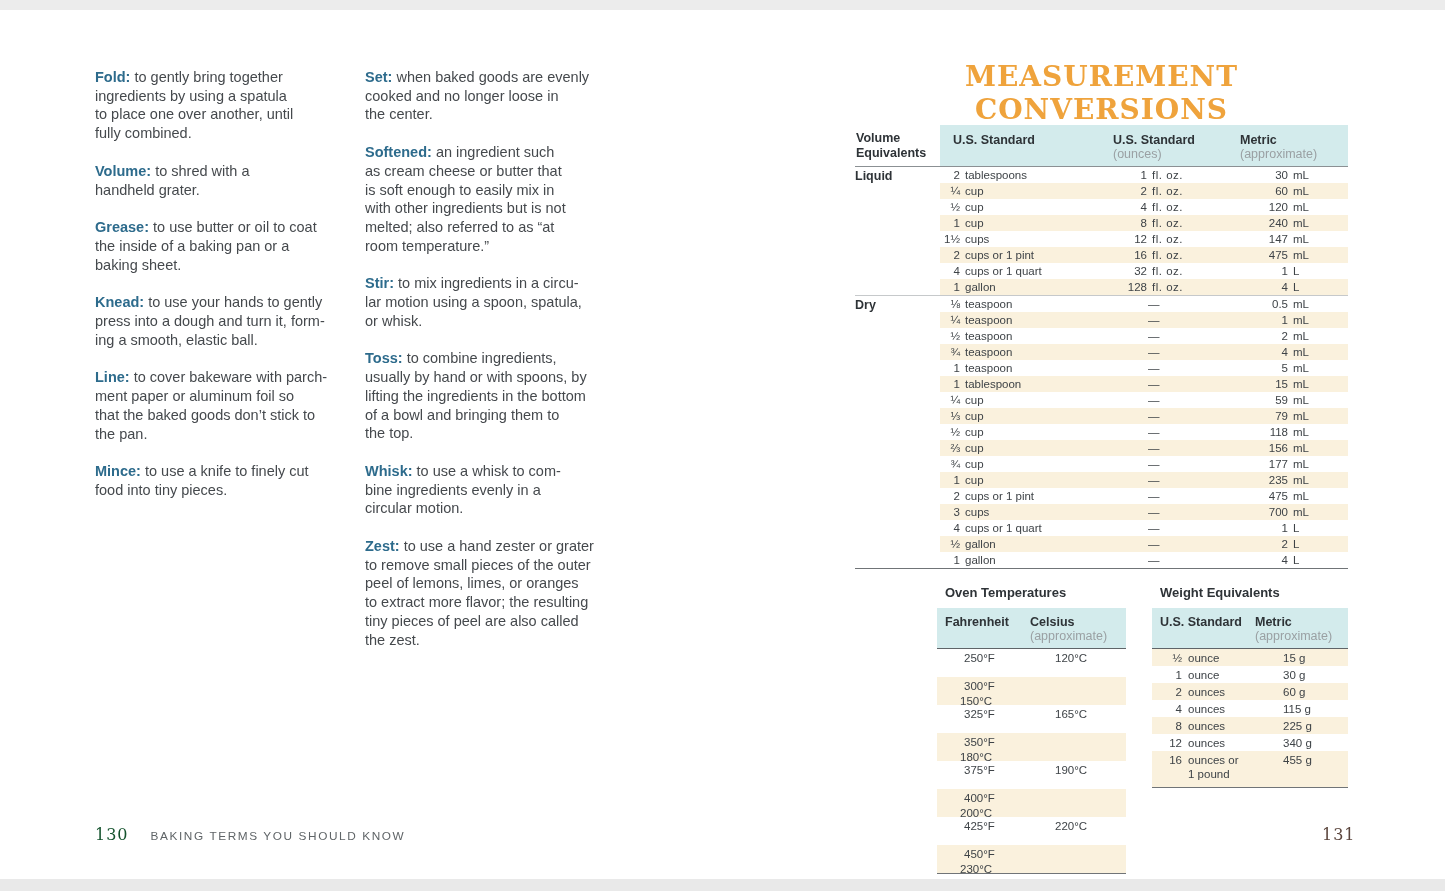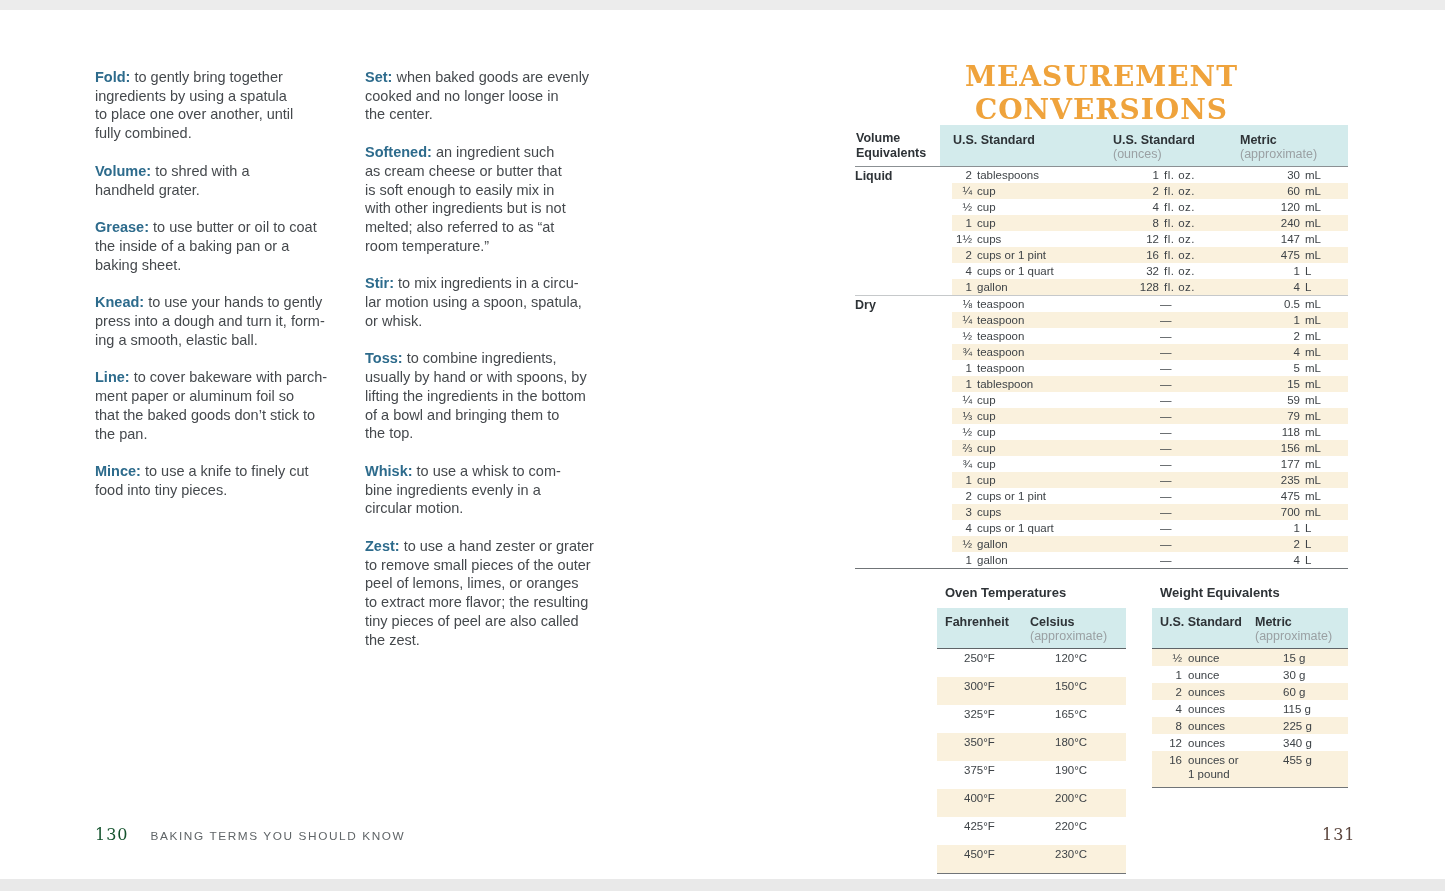--- a/index.html
+++ b/index.html
@@ -29,21 +29,21 @@
     position:absolute;left:856px;top:131px;width:84px;font-size:12.5px;font-weight:bold;
     color:#2e3337;line-height:14.5px;white-space:pre-line;
   }
   .vol-headbar{position:absolute;left:940px;top:125px;width:408px;height:41px;background:#d3ebec;}
   .vh{position:absolute;top:8px;font-size:12.5px;font-weight:bold;color:#2e3337;line-height:14px;}
   .vh b{font-weight:bold;}
   .vh .sub{display:block;font-style:normal;font-weight:normal;color:#9aa0a3;}
   .vh1{left:13px;} .vh2{left:173px;} .vh3{left:300px;}
 
   .vol-body{position:absolute;left:855px;top:166px;width:493px;border-bottom:1px solid #707477;}
-  .vsection{display:flex;gap:12px;}
+  .vsection{display:flex;}
   .vsec0{border-top:1px solid #8b9093;}
   .vsec1{border-top:1px solid #c6c9cb;}
   .vlabel{width:85px;flex:none;font-size:12.5px;font-weight:bold;color:#2e3337;padding-top:2px;}
   .vrows{flex:1;}
   .vrow{position:relative;height:16px;font-size:11.5px;color:#3e4347;}
   .vrow.stripe{background:#faf1dd;}
   .vrow span{position:absolute;top:2px;}
   .uq{left:0;width:20px;text-align:right;}
   .ul{left:25px;}
   .oq{left:150px;width:57px;text-align:right;}
@@ -58,21 +58,21 @@
   .sm-head{position:absolute;top:608px;height:41px;background:#d3ebec;border-bottom:1px solid #5f6468;box-sizing:border-box;}
   .sm-head .vh{top:7px;}
   .oven-head{left:937px;width:189px;}
   .weight-head{left:1152px;width:196px;}
   .oh1{left:8px;} .oh2{left:93px;}
   .wh1{left:8px;} .wh2{left:103px;}
 
   .sm-body{position:absolute;font-size:11.5px;color:#3e4347;}
   .oven-body{left:937px;top:649px;width:189px;border-bottom:1px solid #707477;}
   .orow{height:28px;display:flex;}
-  .orow.stripe{background:#faf1dd;}
+  .orow.stripe{background:#faf1dd;flex-direction:column;}
   .of{width:95px;box-sizing:border-box;padding:3px 0 0 27px;}
   .oc{padding:3px 0 0 23px;}
 
   .weight-body{left:1152px;top:649px;width:196px;border-bottom:1px solid #707477;}
   .wrow{position:relative;height:17px;}
   .wrow.stripe{background:#faf1dd;}
   .wrow span{position:absolute;top:3px;}
   .wq{left:0;width:30px;text-align:right;}
   .wl{left:36px;white-space:pre-line;line-height:13.5px;}
   .wm{left:131px;}

